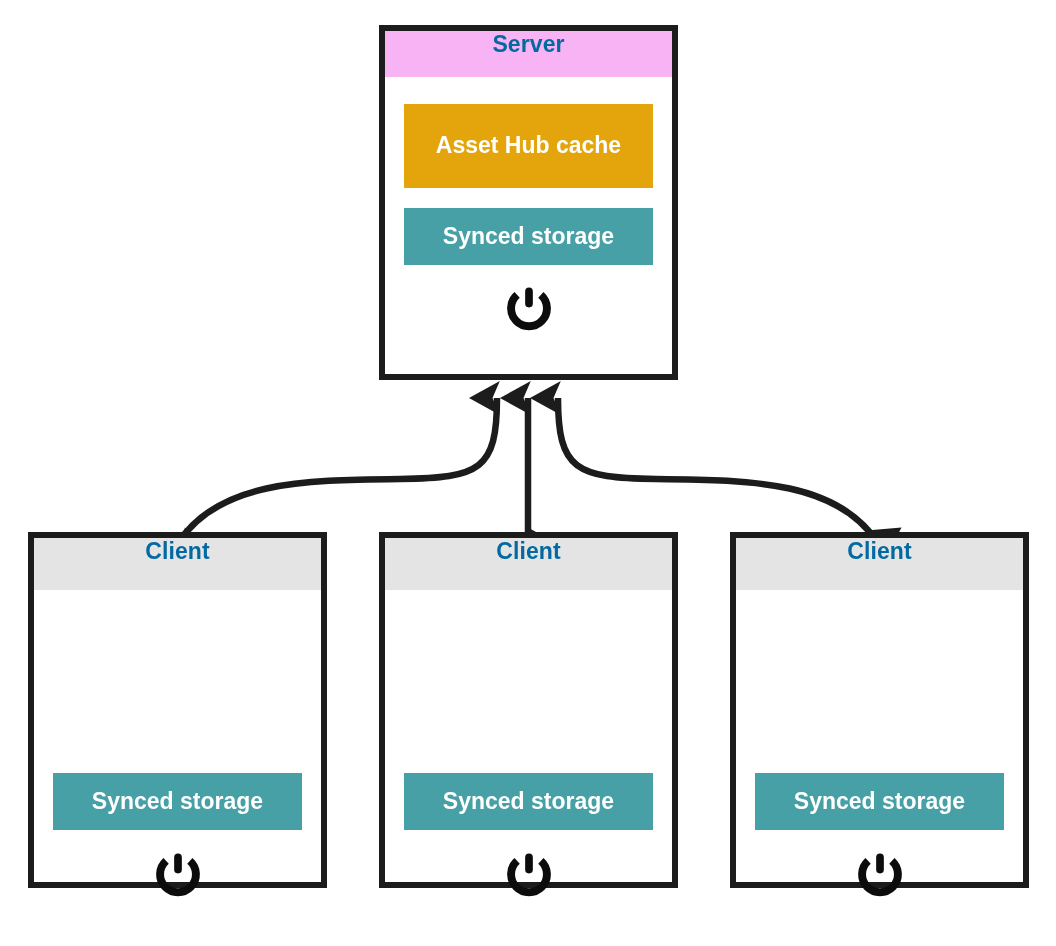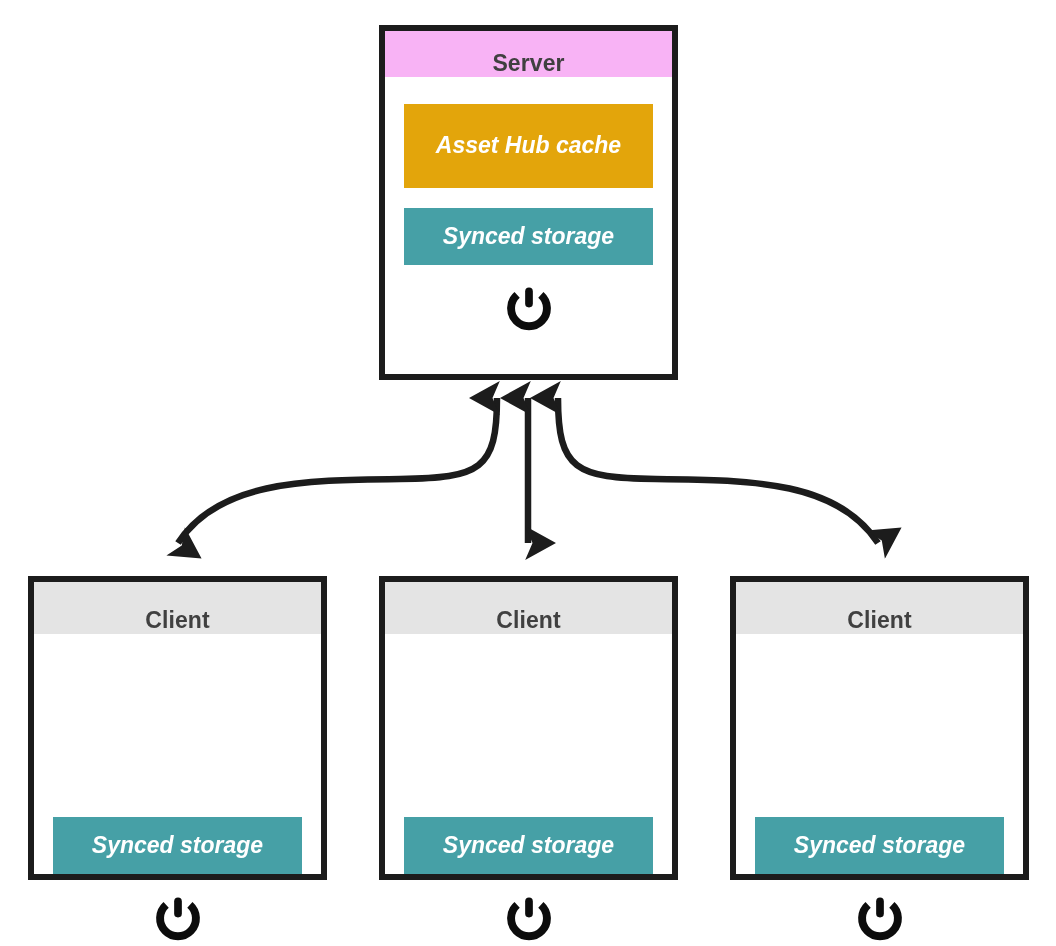--- a/index.html
+++ b/index.html
@@ -24,24 +24,24 @@
     position: absolute;
     box-sizing: border-box;
     border: 6px solid #1c1c1c;
     background: #ffffff;
     z-index: 3;
   }
   .node-header {
     box-sizing: border-box;
     width: 100%;
     display: flex;
-    align-items: flex-end;
+    align-items: flex-start;
     justify-content: center;
     font-weight: bold;
-    color: #404040;
+    color: #0369a1;
     letter-spacing: .1px;
   }
   .node-body {
     position: relative;
     box-sizing: border-box;
     width: 100%;
   }
 
   
   #server-node {
@@ -55,23 +55,23 @@
     background: #f8b3f5;
     font-size: 23px;
   }
   #server-node .node-body {
     height: 297px;
     padding: 0 19px;
   }
 
   
   .client-node {
-    top: 576px;
+    top: 532px;
     width: 299px;
-    height: 304px;
+    height: 356px;
   }
   #client-node-0 { left: 28px; }
   #client-node-1 { left: 379px; }
   #client-node-2 { left: 730px; }
   .client-node .node-header {
     height: 52px;
     background: #e4e4e4;
     font-size: 23px;
   }
   .client-node .node-body {
@@ -86,21 +86,20 @@
     right: 19px;
     box-sizing: border-box;
     display: flex;
     align-items: center;
     justify-content: center;
     text-align: center;
     color: #ffffff;
     font-weight: bold;
     font-size: 23px;
     line-height: 1.18;
-    font-style: italic;
   }
   .bar-cache {
     top: 27px;
     height: 84px;
     background: #e3a50b;
   }
   #server-node .bar-synced {
     top: 131px;
     height: 57px;
     background: #46a0a6;

